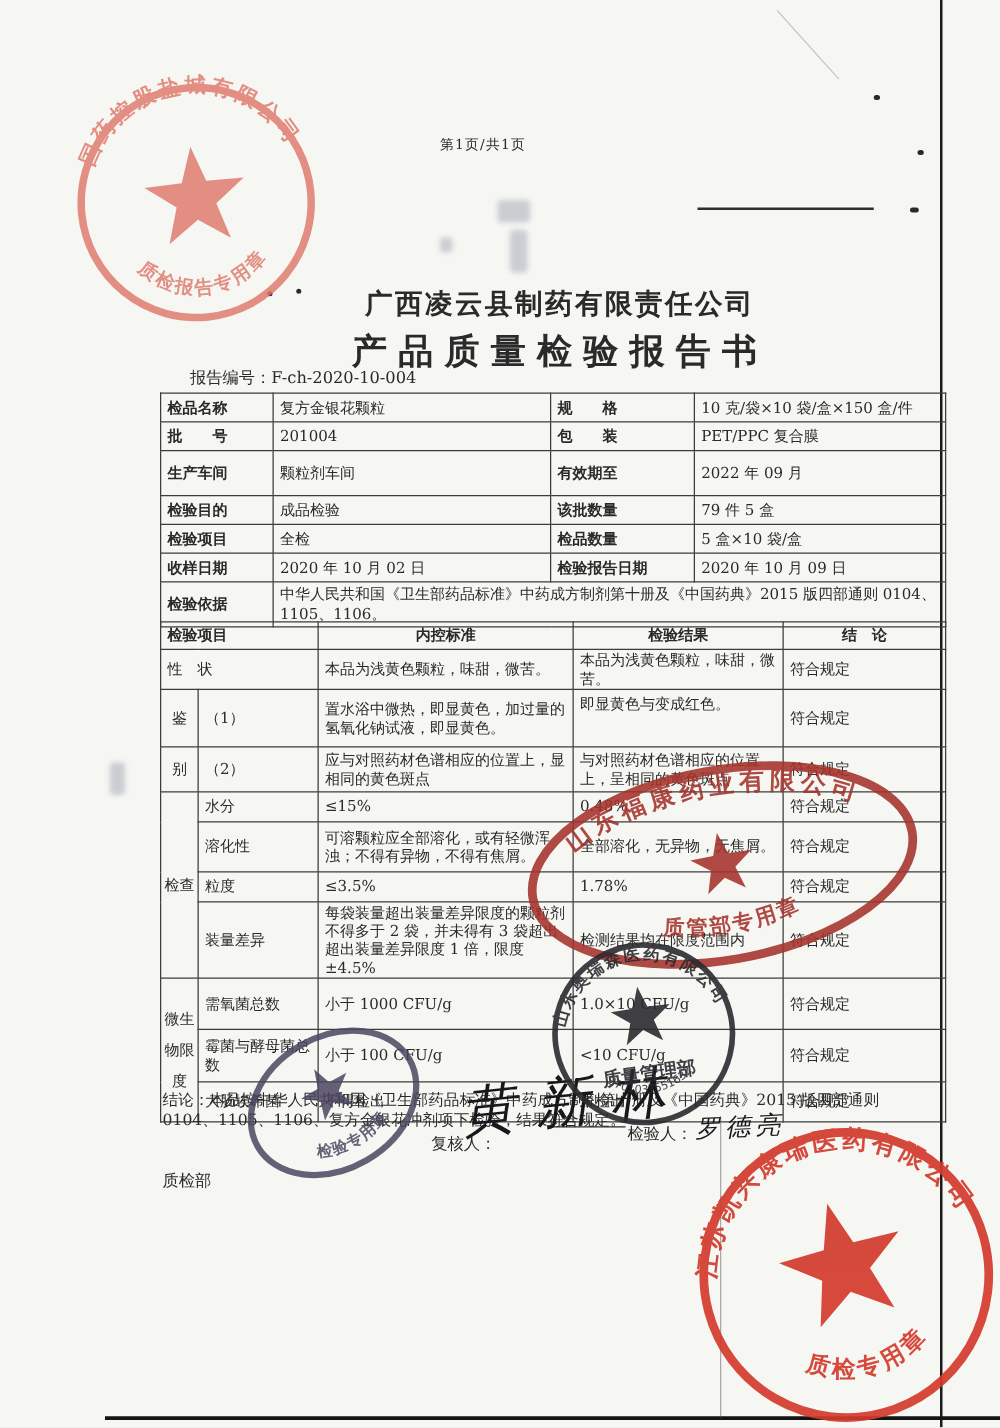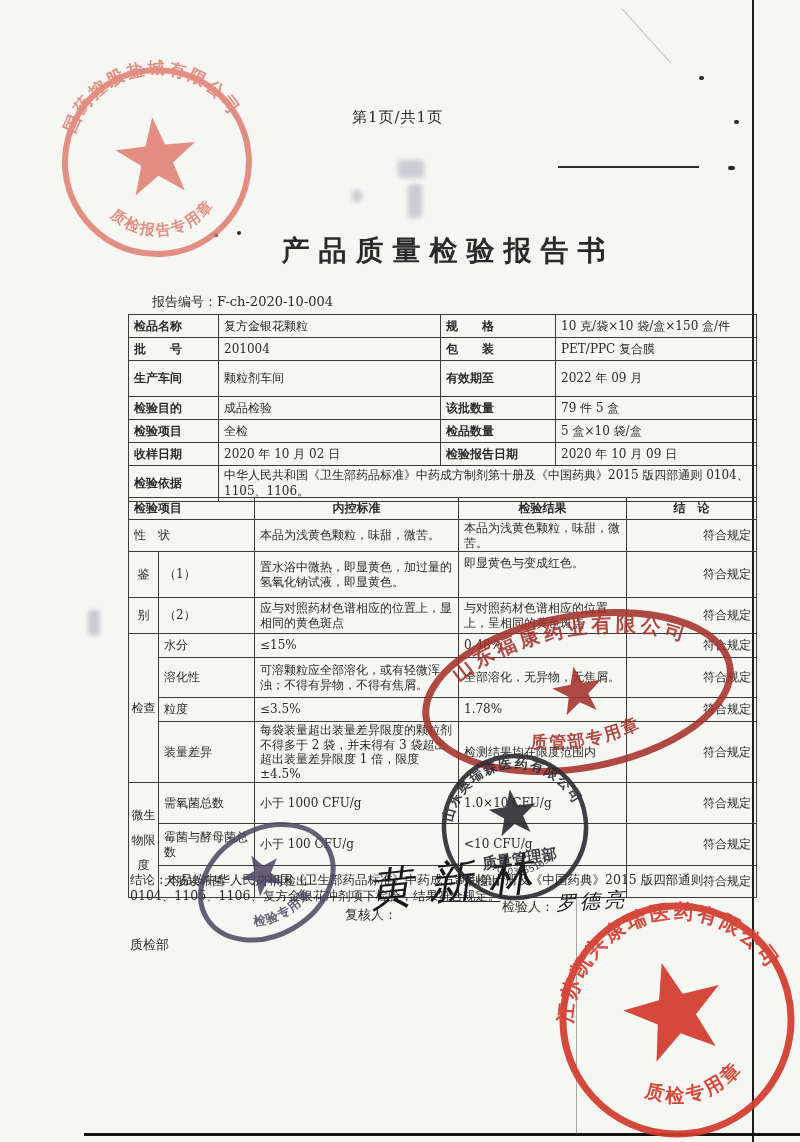--- a/index.html
+++ b/index.html
@@ -12,37 +12,37 @@
   .abs{position:absolute;}
   
   .vline-right{left:752px;top:0;width:2px;height:1142px;background:#1b1b1b;}
   .hline-top{left:558px;top:166px;width:141px;height:2px;background:#2e2e2e;}
   .bottom-line{left:84px;top:1133px;width:716px;height:3px;background:#141414;}
   .faint-vline{left:576px;top:893px;width:1px;height:242px;background:rgba(70,70,75,.45);}
   .diag{left:622px;top:8px;width:74px;height:1px;background:rgba(120,120,130,.4);transform:rotate(48deg);transform-origin:0 0;}
   .speck{width:5px;height:4px;border-radius:2px;background:#2a2a2a;}
   .smudge{filter:blur(2px);background:rgba(120,130,150,.35);border-radius:3px;}
   
-  .page-num{left:352px;top:108px;font-size:15px;letter-spacing:1px;}
+  .page-num{left:352px;top:108px;font-size:11px;letter-spacing:1px;}
   .title-block{left:128px;top:228px;width:640px;text-align:center;}
   .company{font-size:22px;font-weight:bold;letter-spacing:2px;}
   .doc-title{font-size:28px;font-weight:bold;letter-spacing:9px;margin-top:4px;}
   .report-no{left:152px;top:293px;font-size:13px;}
   
   table{border-collapse:collapse;table-layout:fixed;}
   td{border:1.4px solid #3c3c3c;font-size:12px;padding:1px 5px;vertical-align:middle;
      overflow:hidden;line-height:14.5px;}
   .t1{left:128px;top:314px;width:628px;}
   .t1 td.lb{font-weight:600;}
   .t2{left:128px;top:497px;width:628px;}
   .t2 .hd{text-align:center;font-weight:600;}
   .grp{word-break:break-all;text-align:center;padding:1px 2px;}
   .grp-jc{line-height:86px;}
   .grp-ws{line-height:25px;}
-  .con{text-align:right;}
+  .con{text-align:left;}
   
   .conclusion{left:130px;top:872px;width:626px;font-size:12.5px;line-height:16px;}
   .sig-label{font-size:13px;}
   .handwrite{font-family:"DejaVu Serif",serif;color:#17171c;}
   .sig-big{left:368px;top:852px;font-size:44px;letter-spacing:16px;transform:rotate(-6deg);font-style:italic;}
   .sig-small{left:556px;top:888px;font-size:20px;letter-spacing:4px;transform:rotate(-3deg);font-style:italic;}
   
   .stamp{pointer-events:none;}
   svg text{font-family:"DejaVu Sans","Liberation Sans",sans-serif;}
 </style>
@@ -62,20 +62,21 @@
   <div class="abs speck" style="left:214px;top:233px;width:4px;"></div>
   <div class="abs speck" style="left:237px;top:231px;width:4px;"></div>
   <div class="abs smudge" style="left:398px;top:160px;width:26px;height:18px;"></div>
   <div class="abs smudge" style="left:408px;top:184px;width:14px;height:34px;"></div>
   <div class="abs smudge" style="left:352px;top:190px;width:10px;height:12px;"></div>
   <div class="abs smudge" style="left:88px;top:610px;width:12px;height:26px;"></div>
 
   <div class="abs page-num">第1页/共1页</div>
 
   <div class="abs title-block">
+    <div class="company">广西凌云县制药有限责任公司</div>
     <div class="doc-title">产品质量检验报告书</div>
   </div>
   <div class="abs report-no">
     <span>报告编号：</span><span>F-ch-2020-10-004</span>
   </div>
 
   <table class="abs t1">
     <colgroup>
         <col style="width:90px">
         <col style="width:222px">

